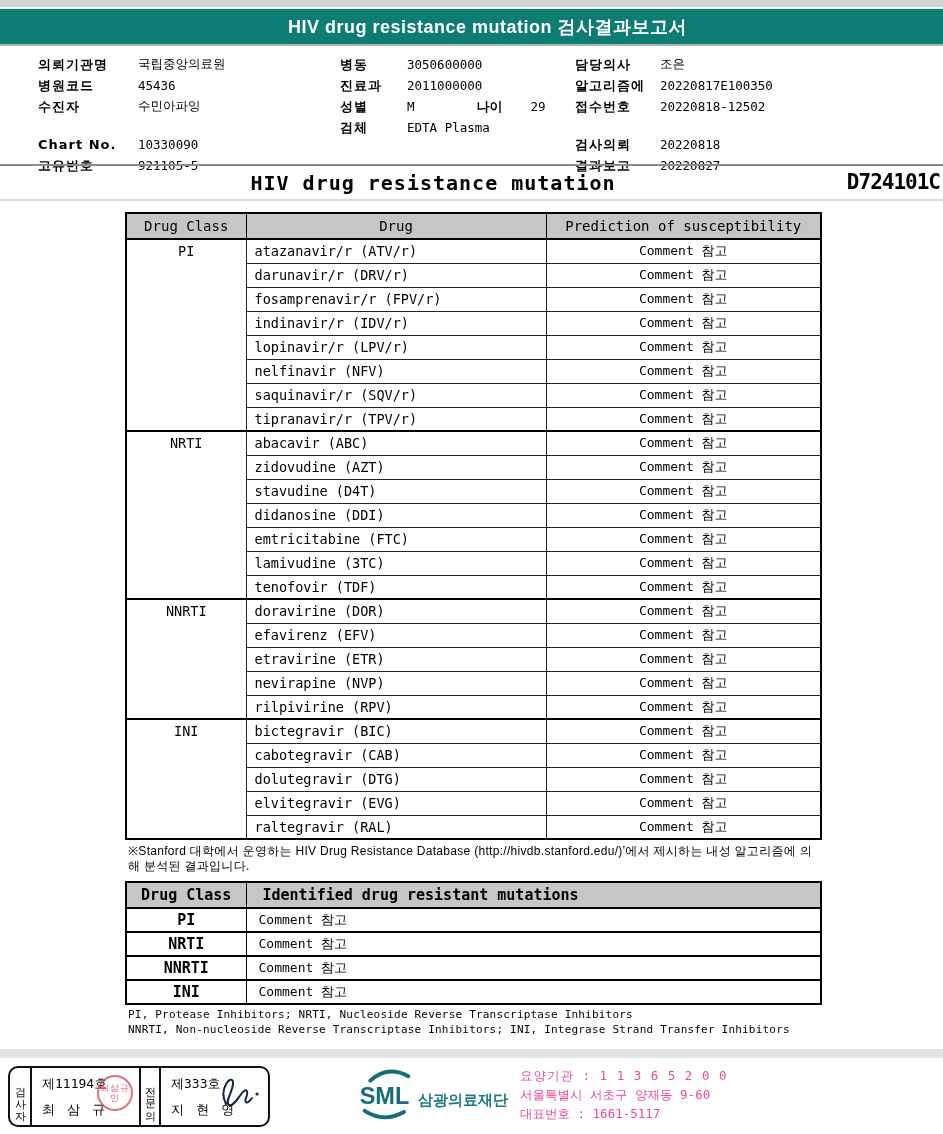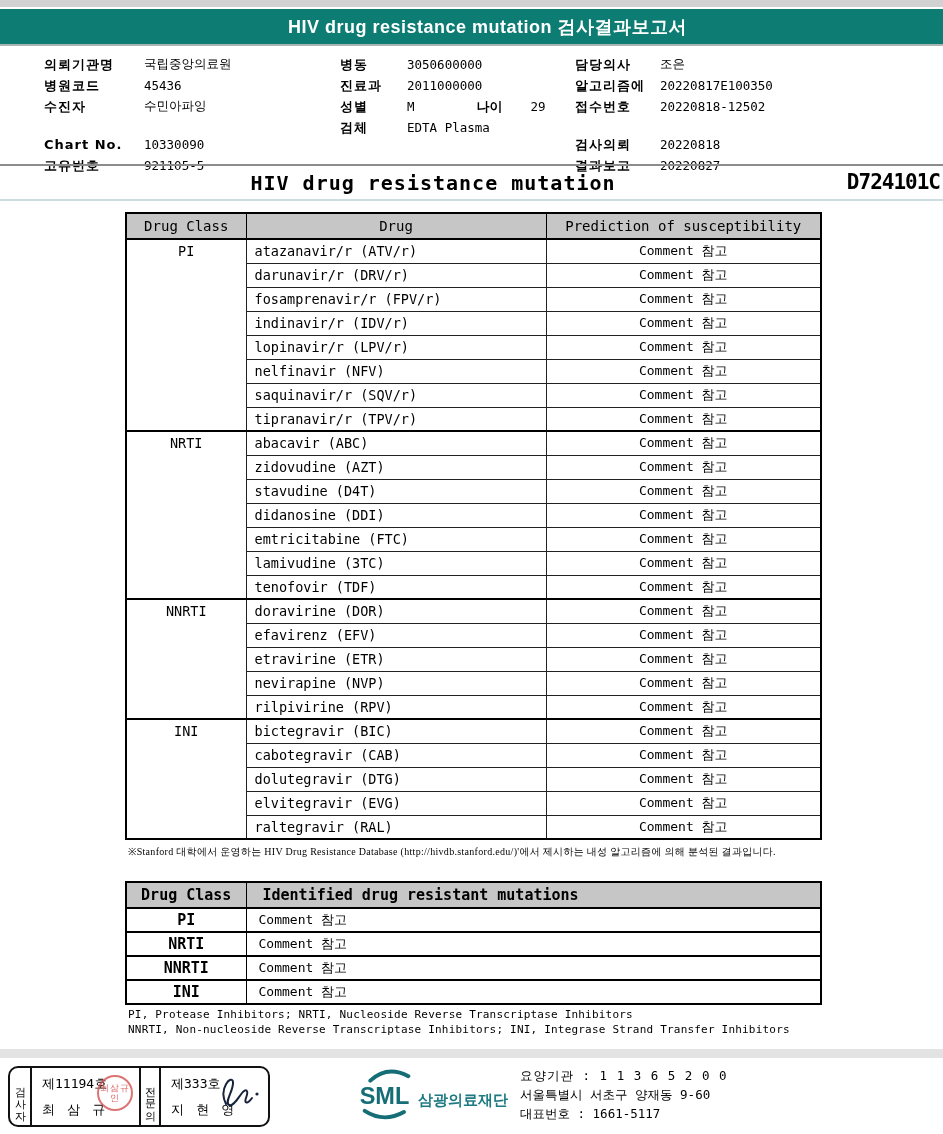--- a/index.html
+++ b/index.html
@@ -15,21 +15,21 @@
     position:absolute; left:0; top:9px; width:943px; height:37px;
     background:#0d7c73; border-bottom:2px solid #aab4b4;
     display:flex; align-items:center; justify-content:center;padding-left:32px;
   }
   .title-band .t {
     color:#fff; font-weight:bold; font-size:18px; letter-spacing:.5px;
     font-family:"Liberation Sans","DejaVu Sans",sans-serif;
   }
   
   .info-col { position:absolute; top:54px; font-size:12.5px; }
-  #info-left   { left:44px;  }
+  #info-left   { left:38px;  }
   #info-middle { left:340px; }
   #info-right  { left:575px; }
   .info-row { display:flex; align-items:center; height:21px; white-space:nowrap; }
   .info-row.gap { margin-top:17px; }
   .info-label { font-weight:bold; font-size:13px; letter-spacing:1px; }
   #info-left   .info-label { width:100px; }
   #info-middle .info-label { width:67px; }
   #info-right  .info-label { width:85px; }
   .info-value { font-family:"DejaVu Sans Mono","DejaVu Sans",sans-serif; font-size:12.5px; }
   .info-label2 { font-weight:bold; font-size:13px; margin-left:62px; }
@@ -58,22 +58,22 @@
     background:#c6c6c6; height:26px; font-size:14px; font-weight:500;
     border:1px solid #000; border-bottom:2px solid #000; text-align:center;
   }
   #drug-table td { height:24px; border:1px solid #222; font-size:13.5px; }
   #drug-table tr.group-start td { border-top:2px solid #000; }
   #drug-table .class-cell { text-align:center; vertical-align:top; padding-top:3px; font-size:13.5px; }
   #drug-table .drug-cell  { padding-left:8px; text-align:left; }
   #drug-table .pred-cell  { text-align:center; font-size:13px; }
   .stanford-note {
     position:absolute; left:128px; top:844px; width:693px;
-    font-size:10px; line-height:15px; letter-spacing:.3px;
-    font-family:Liberation Serif, serif;
+    font-size:12px; line-height:15px; letter-spacing:.3px;
+    font-family:Liberation Sans, sans-serif;
   }
   #mut-table { position:absolute; left:125px; top:881px; width:695px; border:2px solid #000; }
   #mut-table th {
     background:#c6c6c6; height:26px; font-size:15px; font-weight:bold;
     border:1px solid #000; border-bottom:2px solid #000;
   }
   #mut-table th.h-class { text-align:center; }
   #mut-table th.h-mut   { text-align:left; padding-left:16px; }
   #mut-table td { height:24px; border:1px solid #000; border-top-width:2px; }
   #mut-table .class-cell { text-align:center; font-weight:bold; font-size:15px; }
@@ -101,21 +101,21 @@
   .seal {
     position:absolute; right:6px; top:7px; width:36px; height:36px;
     border:2px solid rgba(210,70,70,.75); border-radius:50%;
     color:rgba(210,60,60,.8); font-size:9px; line-height:10px; text-align:center;
     padding-top:6px; overflow:hidden; letter-spacing:1px;
   }
   .sign-svg { position:absolute; right:2px; top:4px; }
   .sml { position:absolute; left:358px; top:1063px; display:flex; align-items:center; }
   .sml-logo { width:56px; height:60px; flex:0 0 auto; }
   .sml-org { color:#1d7a82; font-weight:bold; font-size:15px; margin:14px 8px 0 4px; }
-  .sml-info { margin-left:4px; font-size:12.5px; line-height:19px; color:#000000;
+  .sml-info { margin-left:4px; font-size:12.5px; line-height:19px; color:#ec4899;
     font-family:"DejaVu Sans Mono","DejaVu Sans",monospace; margin-top:2px; }
   .sml-info .l1 { letter-spacing:1px; }
 </style>
 </head>
 <body>
 
 <div class="page">
 
   <div class="top-strip"></div>
 

